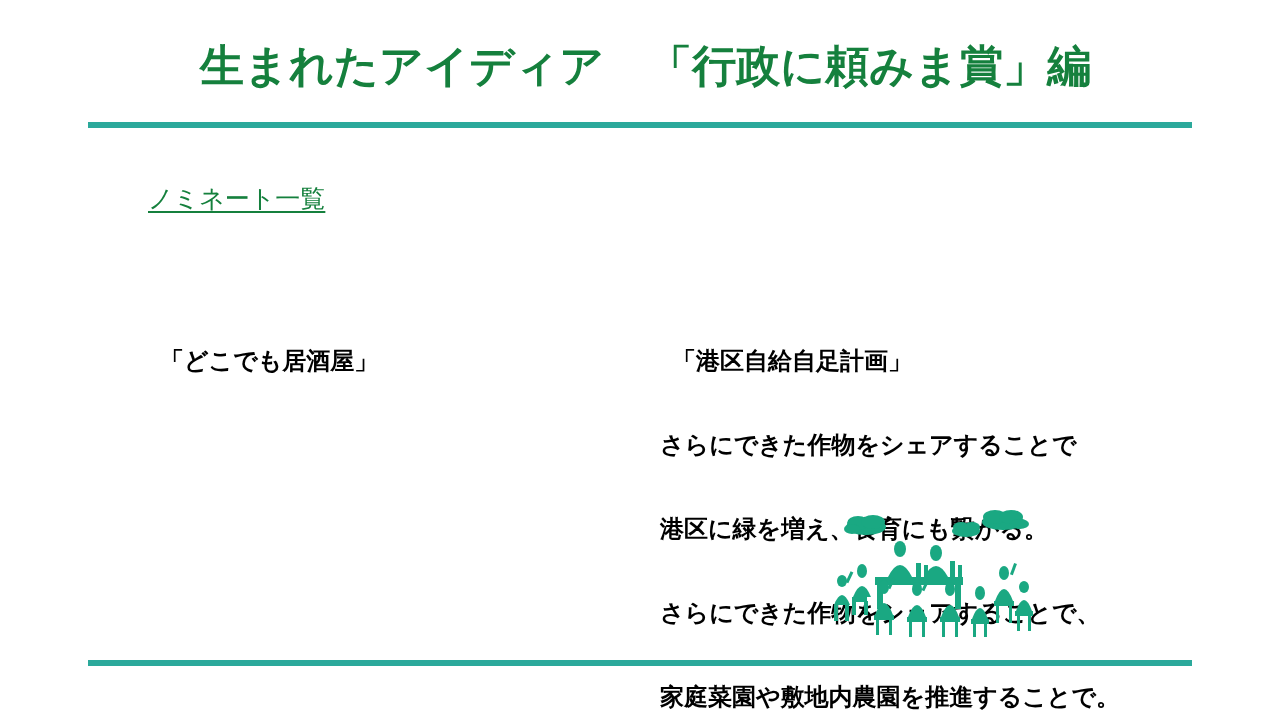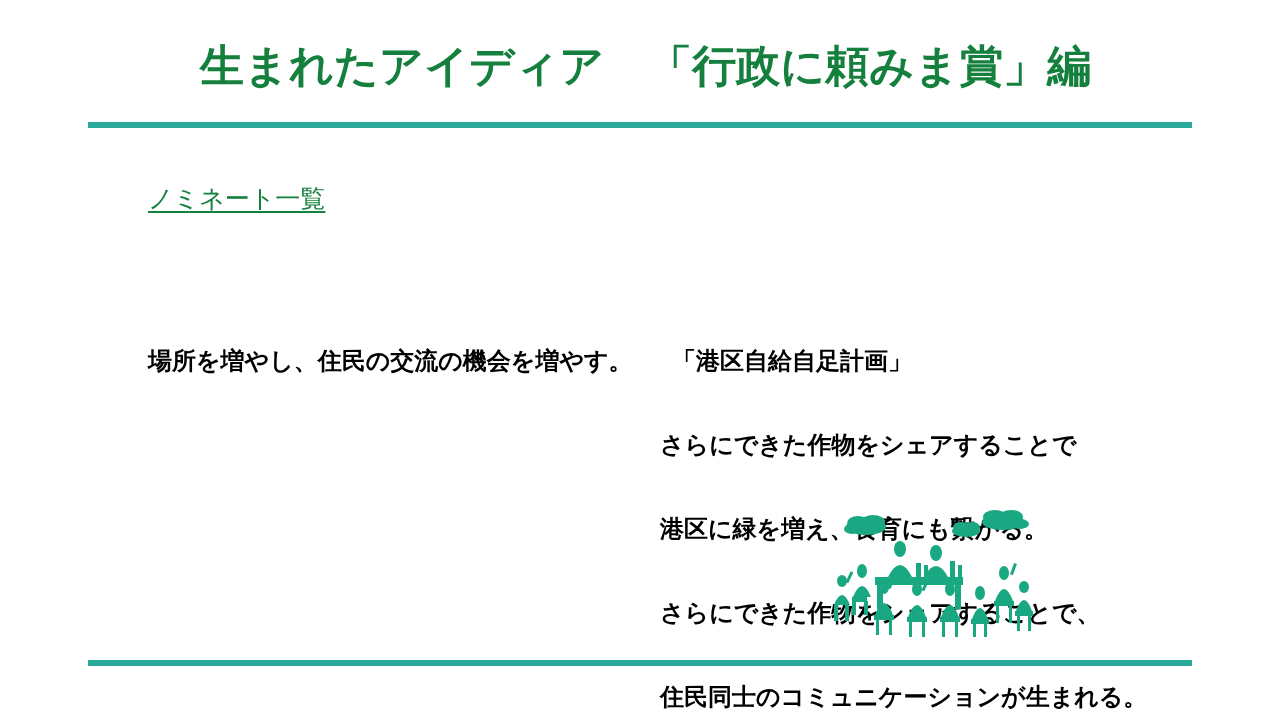--- a/index.html
+++ b/index.html
@@ -106,21 +106,21 @@
 
   <div class="slide-title">生まれたアイディア　「行政に頼みま賞」編</div>
 
   <div class="rule rule-top"></div>
 
   <div class="section-heading">ノミネート一覧</div>
 
   <div class="col col-left">
 
     <div class="entry">
-      <span class="entry-line">場所を増やし、住民の交流の機会を増やす。</span>
+      <span class="entry-title indent">「どこでも居酒屋」</span>
     </div>
 
     <div class="entry">
       
       
       
     </div>
 
     
 
@@ -128,21 +128,21 @@
 
   </div>
 
   <div class="col col-right">
 
     <div class="entry">
       <span class="entry-title indent">「港区自給自足計画」</span>
       <span class="entry-line">さらにできた作物をシェアすることで</span>
       <span class="entry-line">港区に緑を増え、食育にも繋がる。</span>
       <span class="entry-line">さらにできた作物をシェアすることで、</span>
-      <span class="entry-line">住民同士のコミュニケーションが生まれる。</span>
+      <span class="entry-line">家庭菜園や敷地内農園を推進することで。</span>
     </div>
 
     
 
   </div>
 
   <div class="illustration">
     <svg viewBox="0 0 205 135" xmlns="http://www.w3.org/2000/svg">
       <g fill="#1AA882">
 

